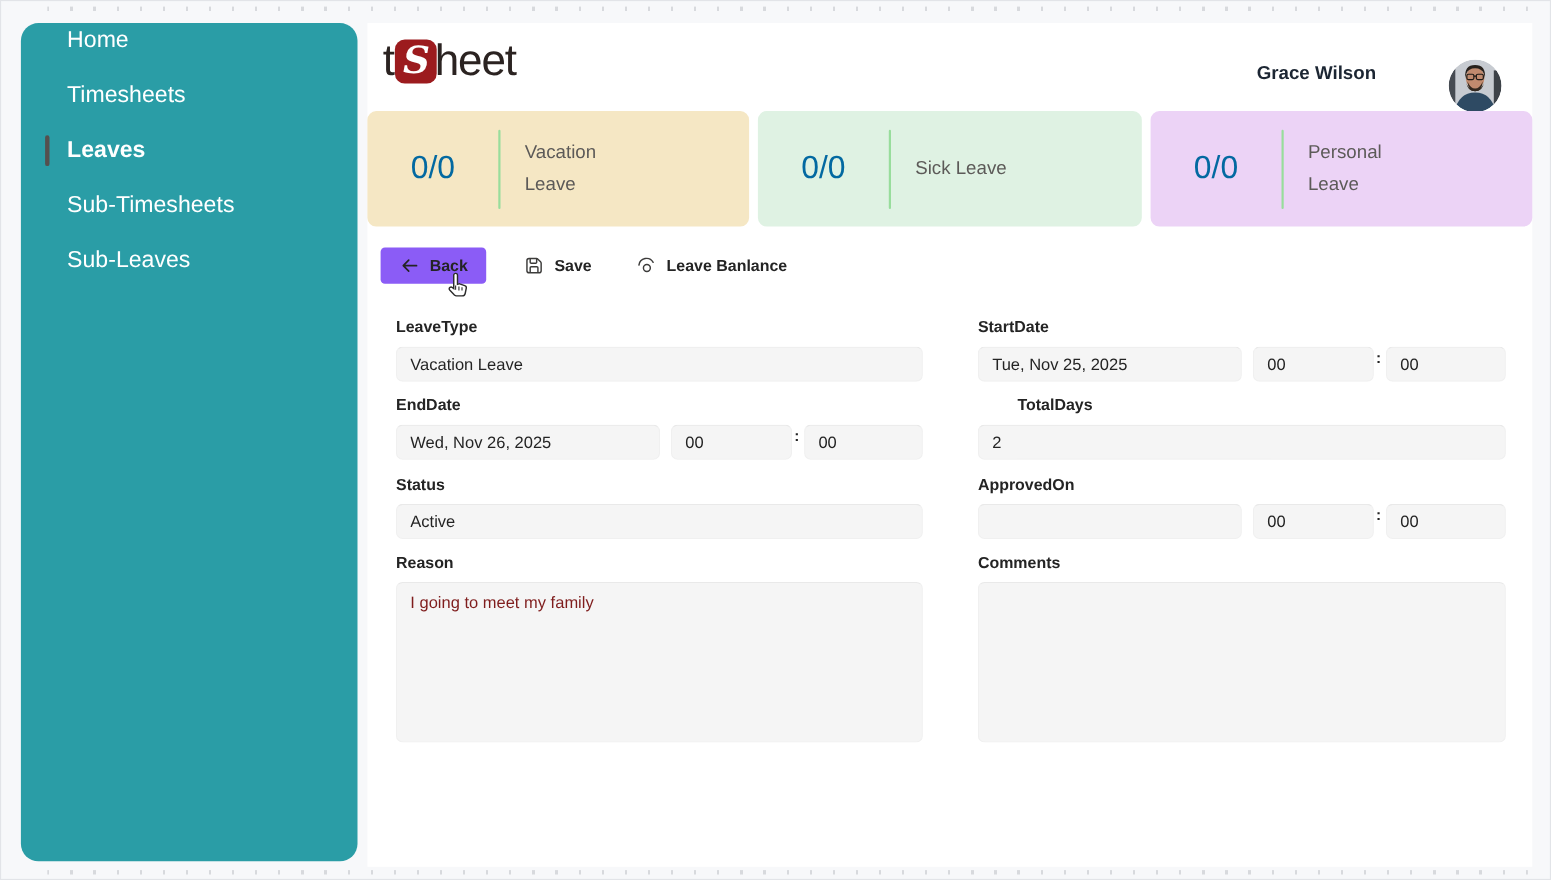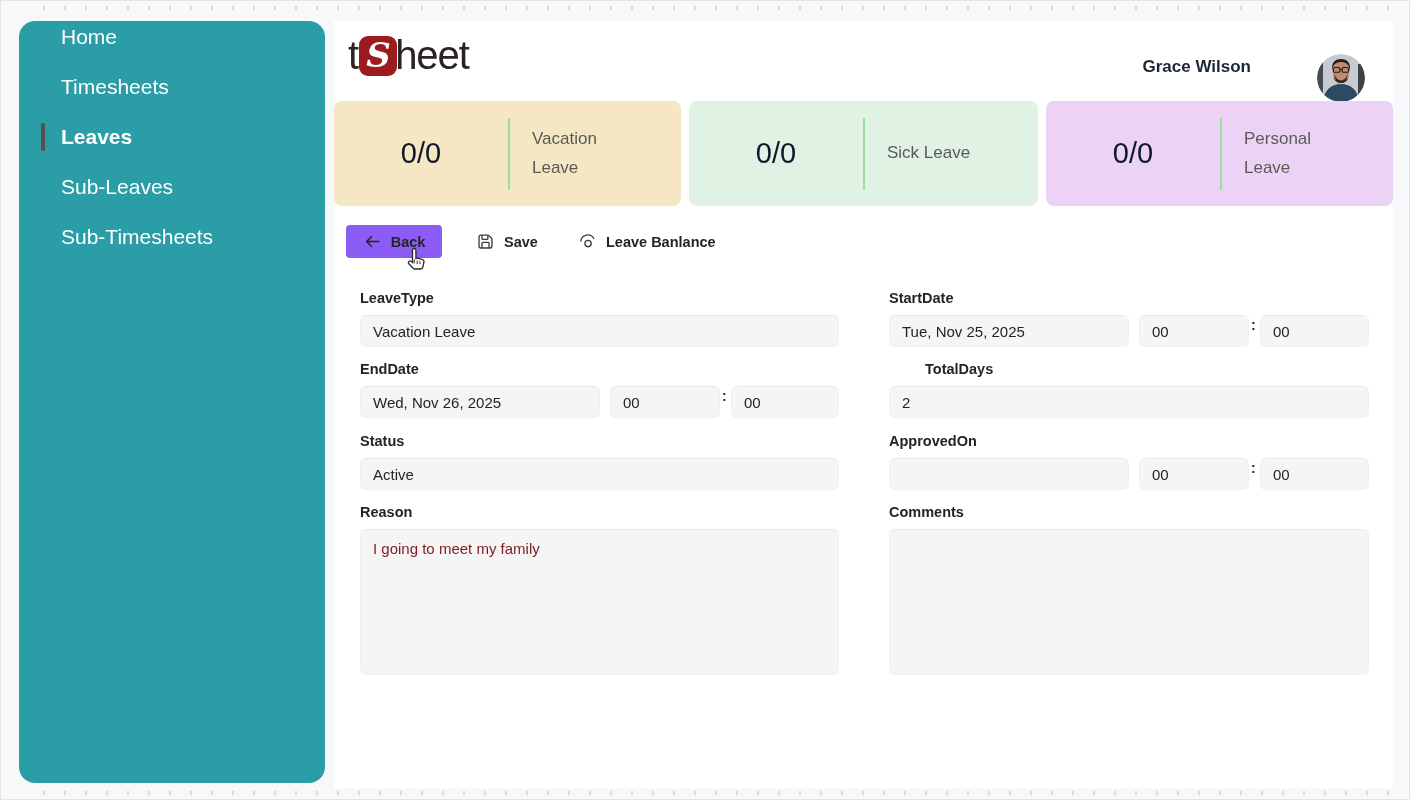--- a/index.html
+++ b/index.html
@@ -80,22 +80,22 @@
     overflow: hidden; cursor: pointer;
   }
 
   
   .card {
     position: absolute; top: 80px; height: 105px;
     border-radius: 8px;
     display: flex; align-items: center;
   }
   .card .num {
-    width: 174px; text-align: center;
-    font-size: 29px; color: #0f172a;
+    width: 119px; text-align: center;
+    font-size: 29px; color: #0369a1;
   }
   .card .divider { width: 2px; height: 72px; border-radius: 1px; }
   .card .lab {
     padding-left: 22px; padding-right: 14px;
     font-size: 17px; color: #5c5a58; line-height: 1.7;
     max-width: 150px;
   }
 
   
   .tb-btn {
@@ -159,24 +159,24 @@
       <span>Home</span>
     </div>
     <div class="nav-item">
       <span>Timesheets</span>
     </div>
     <div class="nav-item active">
       <span class="active-marker" style="background-color: rgb(85, 80, 78);"></span>
       <span>Leaves</span>
     </div>
     <div class="nav-item">
+      <span>Sub-Timesheets</span>
+    </div>
+    <div class="nav-item">
       <span>Sub-Leaves</span>
-    </div>
-    <div class="nav-item">
-      <span>Sub-Timesheets</span>
     </div>
   </nav>
 
   <div id="main-panel">
 
     <div id="logo">
       <span>t</span>
       <span class="logo-s-box" style="background-color: rgb(156, 27, 30);">S</span>
       <span>heet</span>
     </div>

